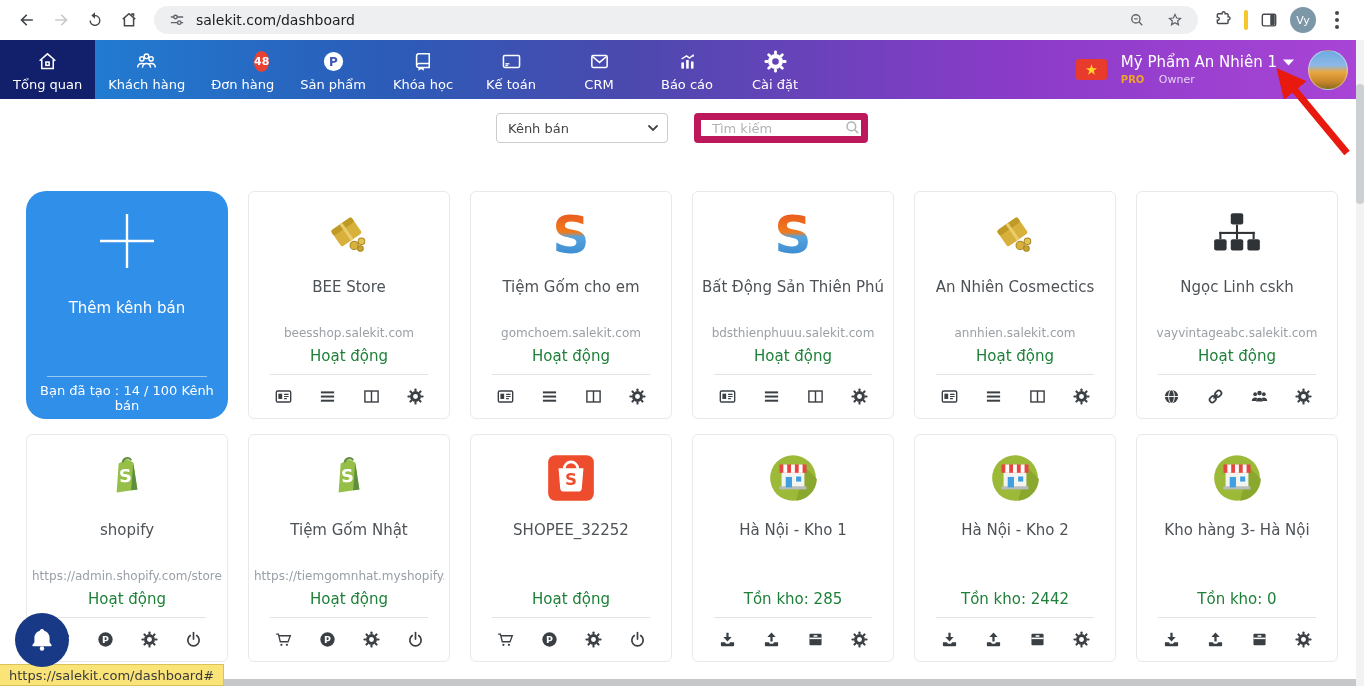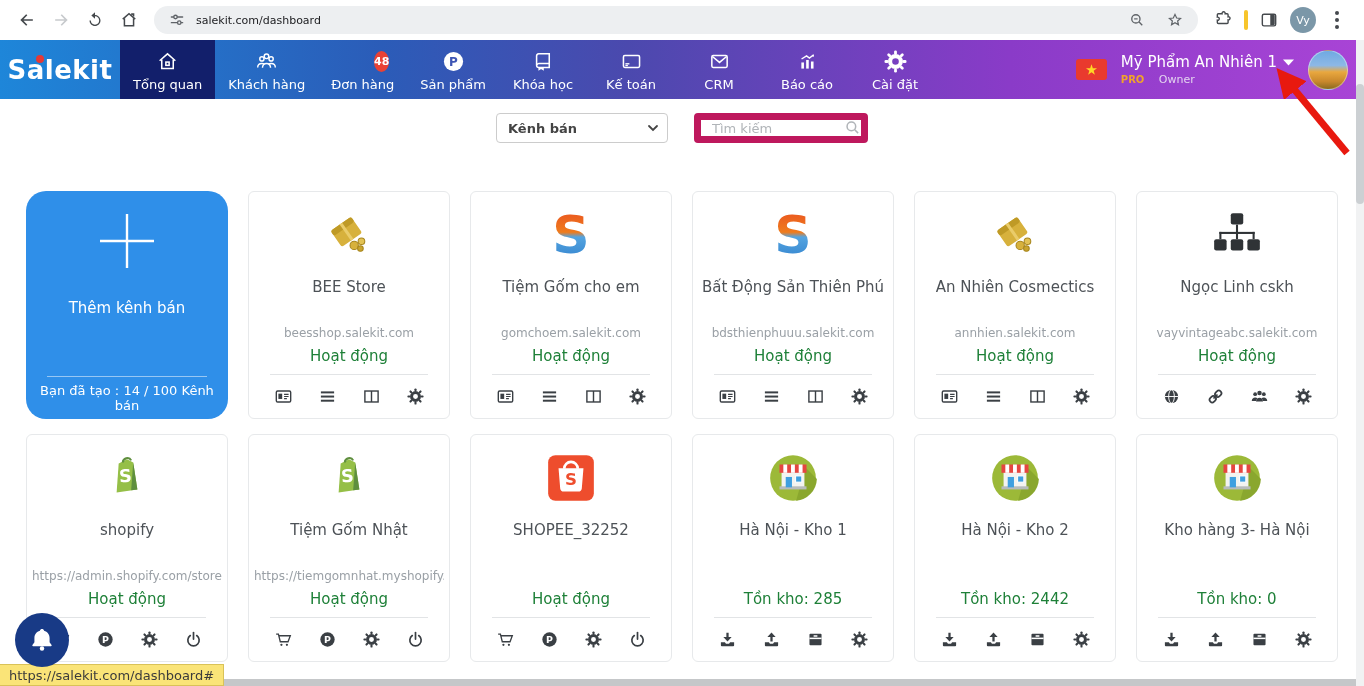--- a/index.html
+++ b/index.html
@@ -5,21 +5,21 @@
   * { box-sizing: border-box; margin: 0; padding: 0; }
   html,body { width:1364px; height:686px; }
   body { font-family:"DejaVu Sans","Liberation Sans",sans-serif; background:#fff; overflow:hidden; }
   .screen { position:relative; width:1364px; height:686px; background:#fff; overflow:hidden; }
 
   
   .browser-bar { height:40px; display:flex; align-items:center; padding:0 10px; background:#fff; }
   .bicon { width:34px; height:34px; display:flex; align-items:center; justify-content:center; border-radius:50%; flex:0 0 auto; }
   .bicon svg { width:20px; height:20px; }
   .omnibox { flex:1; height:28px; background:#edeff1; border-radius:14px; display:flex; align-items:center; padding:0 14px; margin:0 8px; gap:10px; }
-  .omnibox .url { font-size:11px; color:#202124; }
+  .omnibox .url { font-size:14px; color:#202124; }
   .omni-right { margin-left:auto; display:flex; gap:20px; align-items:center; }
   .ybar { width:4px; height:20px; border-radius:2px; background:#f7c52c; margin:0 4px; }
   .chrome-avatar { width:26px; height:26px; border-radius:50%; background:#7b97a8; color:#fff; font-size:11px; display:flex; align-items:center; justify-content:center; }
   .dots { display:flex; flex-direction:column; gap:3px; }
   .dots i { width:4px; height:4px; border-radius:50%; background:#45494d; }
 
   
   .navbar { height:59px; display:flex; align-items:stretch;
     background:linear-gradient(90deg,#1e86d9 0%,#2b5cb8 28%,#4b49ae 46%,#8a3bc8 74%,#a944d6 100%); }
   .logo { width:120px; display:flex; align-items:center; justify-content:center; color:#fff; font-size:26px; font-weight:bold; position:relative; letter-spacing:.5px; }
@@ -36,21 +36,21 @@
   .acct { text-align:left; color:#fff; }
   .acct-name { font-size:15px; display:flex; align-items:center; gap:6px; }
   .acct-sub { font-size:11px; margin-top:2px; }
   .acct-sub .plan { color:#f0a32a; font-weight:bold; font-size:10px; }
   .acct-sub .role { color:#e3d3ef; margin-left:11px; }
   .user-avatar { width:40px; height:40px; border-radius:50%;
     background:linear-gradient(180deg,#6fa9e2 0%,#8db8e6 38%,#e9a83f 55%,#c9882c 80%,#8a6a1f 100%); border:1px solid rgba(255,255,255,.4); }
 
   
   .filter-row { display:flex; justify-content:center; gap:26px; margin-top:14px; }
-  .select-box { position:relative; width:172px; height:30px; border:1px solid #ccc; border-radius:4px; display:flex; align-items:center; padding:0 26px 0 11px; font-size:13px; color:#444; cursor:pointer; background:#fff;font-weight:bold; }
+  .select-box { position:relative; width:172px; height:30px; border:1px solid #ccc; border-radius:4px; display:flex; align-items:center; padding:0 26px 0 11px; font-size:13px; color:#444; cursor:pointer; background:#fff; }
   .select-box svg { position:absolute; right:8px; width:12px; height:12px; }
   .search-box { position:relative; width:174px; height:30px; }
   .search-box input { width:100%; height:100%; border:7px solid #be185d; border-radius:4px; padding:0 30px 0 11px; font-size:13px; color:#444; font-family:inherit; outline:none; }
   .search-box input::placeholder { color:#b0b4b8; }
   .search-box svg { position:absolute; right:8px; top:7px; width:15px; height:15px; }
 
   
   .grid { margin:48px 26px 0; display:grid; grid-template-columns:repeat(6,1fr); grid-auto-rows:228px; gap:15px 20px; }
   .card { background:#fff; border:1px solid #e7e9eb; border-radius:6px; display:flex; flex-direction:column; align-items:center; text-align:center; padding:16px 8px 0; overflow:hidden; }
   .card-icon { height:54px; display:flex; align-items:center; justify-content:center; }
@@ -149,24 +149,20 @@
     <div class="bicon">
       <span class="dots">
           <i></i>
           <i></i>
           <i></i>
         </span>
     </div>
   </div>
 
   <div class="navbar">
-    <div class="logo">
-      <span>Salekit</span>
-      <span class="reddot"></span>
-    </div>
     <div class="nav-menu">
         <div class="nav-item active">
           <span class="nicon">
             <svg viewBox="0 0 24 24" fill="none" stroke="#fff" stroke-width="1.6">
               <path d="M3.8 11.2 12 4l8.2 7.2"></path>
               <path d="M6 10v9.2h12V10"></path>
               <rect x="10.3" y="12.6" width="3.4" height="3.4"></rect>
             </svg>
           </span>
           <span>Tổng quan</span>

